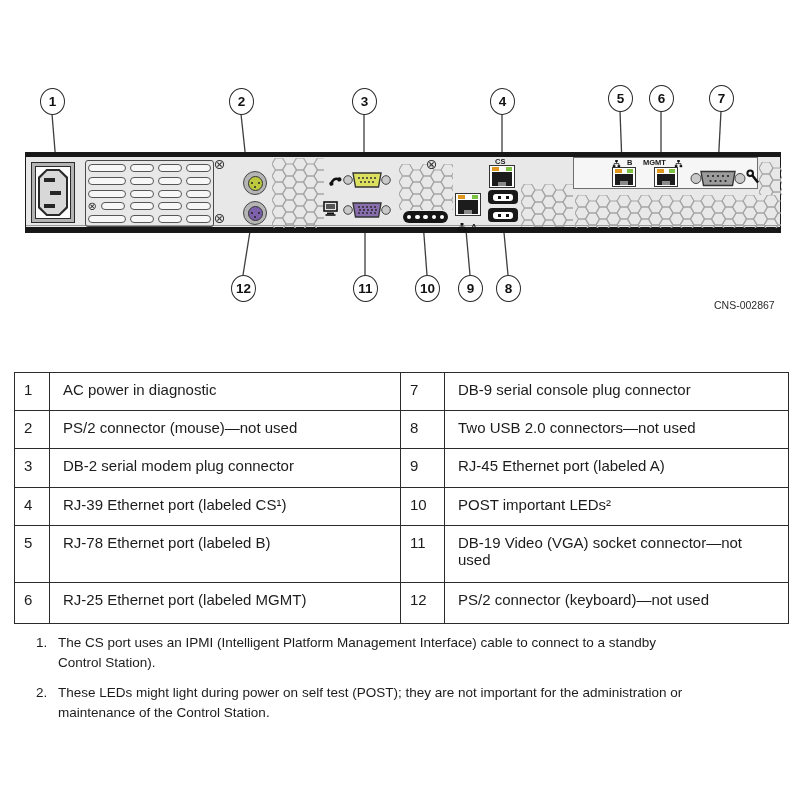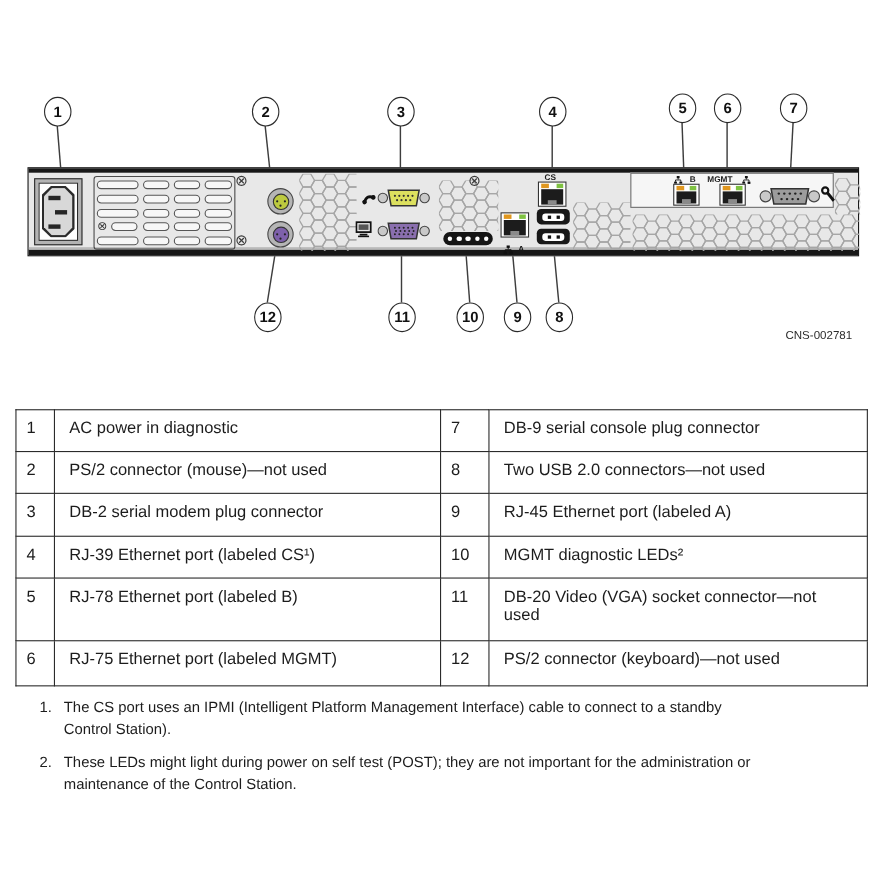--- a/index.html
+++ b/index.html
@@ -459,21 +459,21 @@
             <circle cx="35.5" cy="13" r="1.1"></circle>
         </g>
       </svg>
       <svg style="position:absolute;left:172px;top:11px" width="14" height="16">
         <circle cx="4.2" cy="4.2" r="2.8" fill="none" stroke="#111" stroke-width="2"></circle>
         <line x1="6" y1="6" x2="12" y2="13.5" stroke="#111" stroke-width="2.6"></line>
       </svg>
     </div>
   </div>
 
-  <div id="figure-id">CNS-002781</div>
+  <div id="figure-id">CNS-002867</div>
 
   <table id="legend">
     <colgroup>
         <col style="width:35px">
         <col style="width:351px">
         <col style="width:44px">
         <col style="width:344px">
       </colgroup>
     <tbody>
       <tr style="height:38px">
@@ -491,32 +491,32 @@
       <tr style="height:39px">
         <td class="num">3</td>
         <td>DB-2 serial modem plug connector</td>
         <td class="num">9</td>
         <td>RJ-45 Ethernet port (labeled A)</td>
       </tr>
       <tr style="height:38px">
         <td class="num">4</td>
         <td>RJ-39 Ethernet port (labeled CS¹)</td>
         <td class="num">10</td>
-        <td>MGMT diagnostic LEDs²</td>
+        <td>POST important LEDs²</td>
       </tr>
       <tr style="height:57px">
         <td class="num">5</td>
         <td>RJ-78 Ethernet port (labeled B)</td>
         <td class="num">11</td>
-        <td>DB-20 Video (VGA) socket connector—not
+        <td>DB-19 Video (VGA) socket connector—not
 used</td>
       </tr>
       <tr style="height:41px">
         <td class="num">6</td>
-        <td>RJ-75 Ethernet port (labeled MGMT)</td>
+        <td>RJ-25 Ethernet port (labeled MGMT)</td>
         <td class="num">12</td>
         <td>PS/2 connector (keyboard)—not used</td>
       </tr>
     </tbody>
   </table>
 
   <div id="footnotes">
     <div class="fn">
       <span class="fnnum">1.</span>
       <span class="fntext">The CS port uses an IPMI (Intelligent Platform Management Interface) cable to connect to a standby

